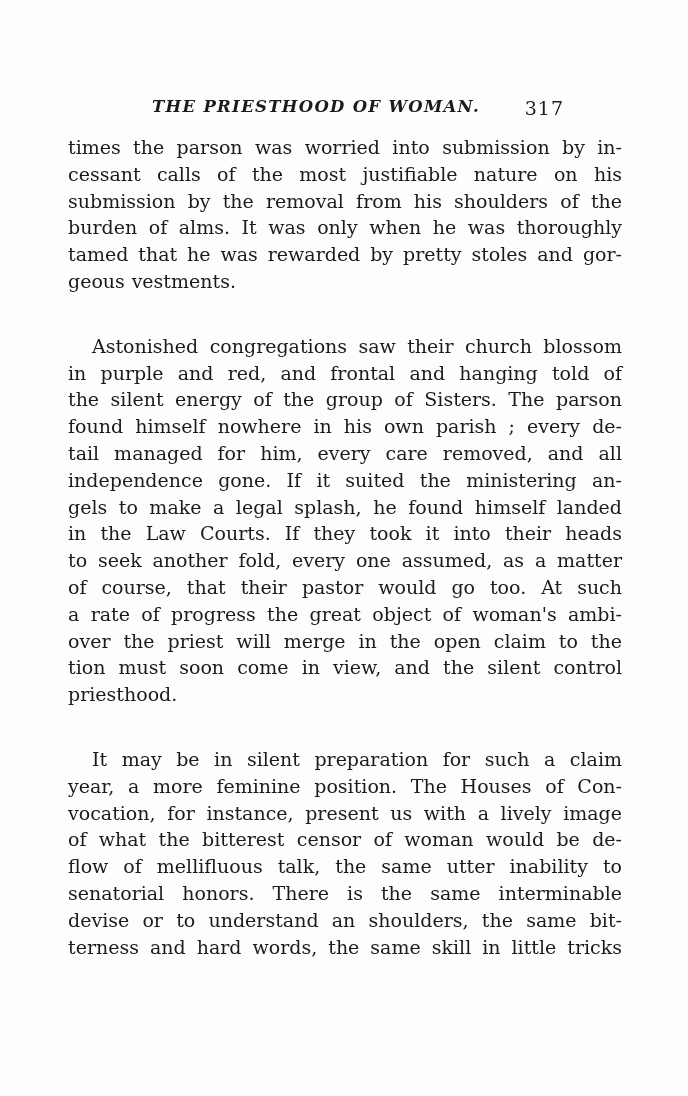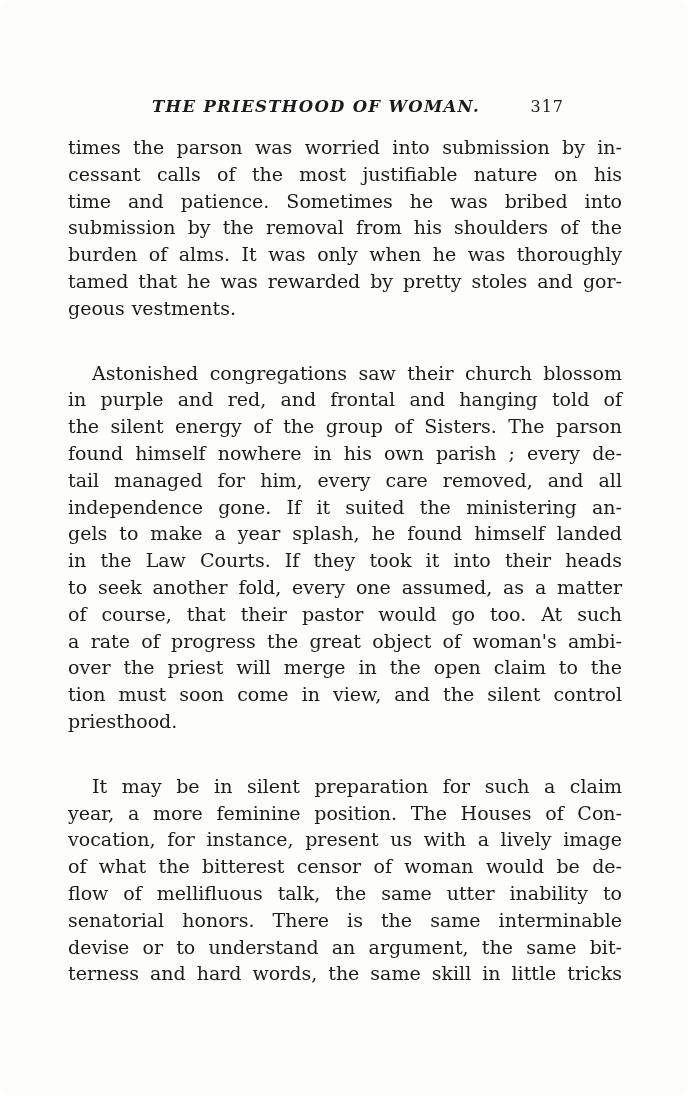--- a/index.html
+++ b/index.html
@@ -30,21 +30,21 @@
     font-weight: bold;
     font-size: 16.5px;
     letter-spacing: 1.3px;
     white-space: nowrap;
   }
 
   .page-number {
     position: absolute;
     right: 0;
     top: 0;
-    font-size: 16px;
+    font-size: 19px;
     letter-spacing: 1px;
   }
 
   .page-body {
     position: absolute;
     top: 134px;
     left: 68px;
     right: 66px;
   }
 
@@ -70,46 +70,45 @@
 
 <div class="page">
   <div class="page-header">
     <span class="running-title">THE PRIESTHOOD OF WOMAN.</span>
     <span class="page-number">317</span>
   </div>
   <div class="page-body">
       <div class="paragraph">
         <div class="line">times the parson was worried into submission by in-</div>
         <div class="line">cessant calls of the most justifiable nature on his</div>
-        <div class="line">time and patience. Sometimes he was bribed into</div>
         <div class="line">submission by the removal from his shoulders of the</div>
         <div class="line">burden of alms. It was only when he was thoroughly</div>
         <div class="line">tamed that he was rewarded by pretty stoles and gor-</div>
         <div class="line para-end">geous vestments.</div>
       </div>
       <div class="paragraph">
         <div class="line indent">Astonished congregations saw their church blossom</div>
         <div class="line">in purple and red, and frontal and hanging told of</div>
         <div class="line">the silent energy of the group of Sisters. The parson</div>
         <div class="line">found himself nowhere in his own parish ; every de-</div>
         <div class="line">tail managed for him, every care removed, and all</div>
         <div class="line">independence gone. If it suited the ministering an-</div>
-        <div class="line">gels to make a year splash, he found himself landed</div>
+        <div class="line">gels to make a legal splash, he found himself landed</div>
         <div class="line">in the Law Courts. If they took it into their heads</div>
         <div class="line">to seek another fold, every one assumed, as a matter</div>
         <div class="line">of course, that their pastor would go too. At such</div>
         <div class="line">a rate of progress the great object of woman's ambi-</div>
         <div class="line">over the priest will merge in the open claim to the</div>
         <div class="line">tion must soon come in view, and the silent control</div>
         <div class="line para-end">priesthood.</div>
       </div>
       <div class="paragraph">
         <div class="line indent">It may be in silent preparation for such a claim</div>
         <div class="line">year, a more feminine position. The Houses of Con-</div>
         <div class="line">vocation, for instance, present us with a lively image</div>
         <div class="line">of what the bitterest censor of woman would be de-</div>
         <div class="line">flow of mellifluous talk, the same utter inability to</div>
         <div class="line">senatorial honors. There is the same interminable</div>
-        <div class="line">devise or to understand an argument, the same bit-</div>
+        <div class="line">devise or to understand an shoulders, the same bit-</div>
         <div class="line">terness and hard words, the same skill in little tricks</div>
       </div>
     </div>
 </div>
 
 </body></html>

